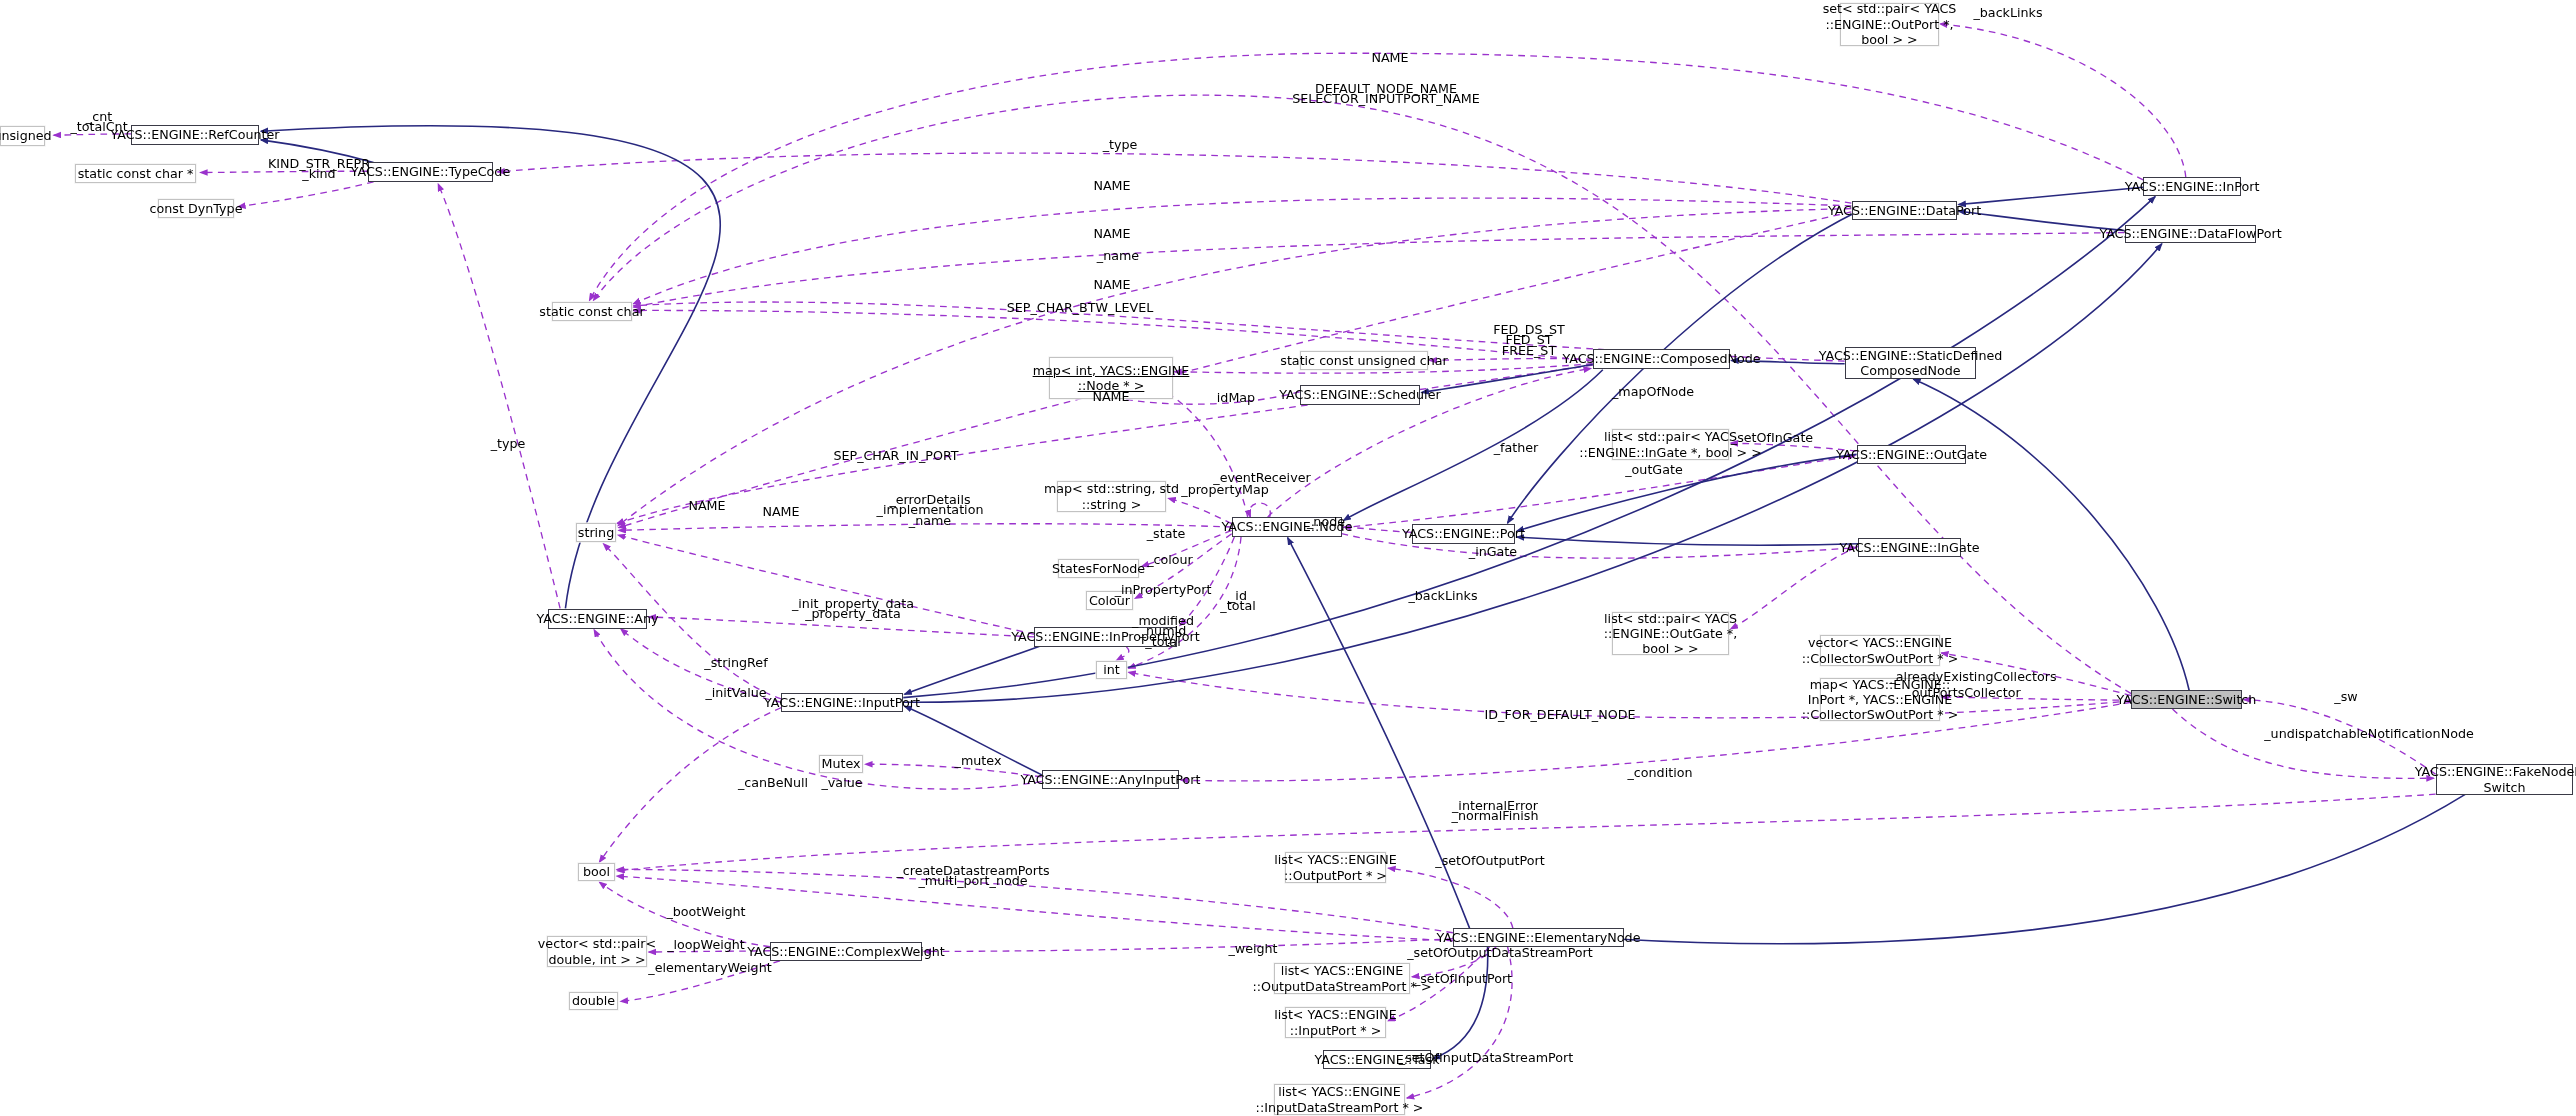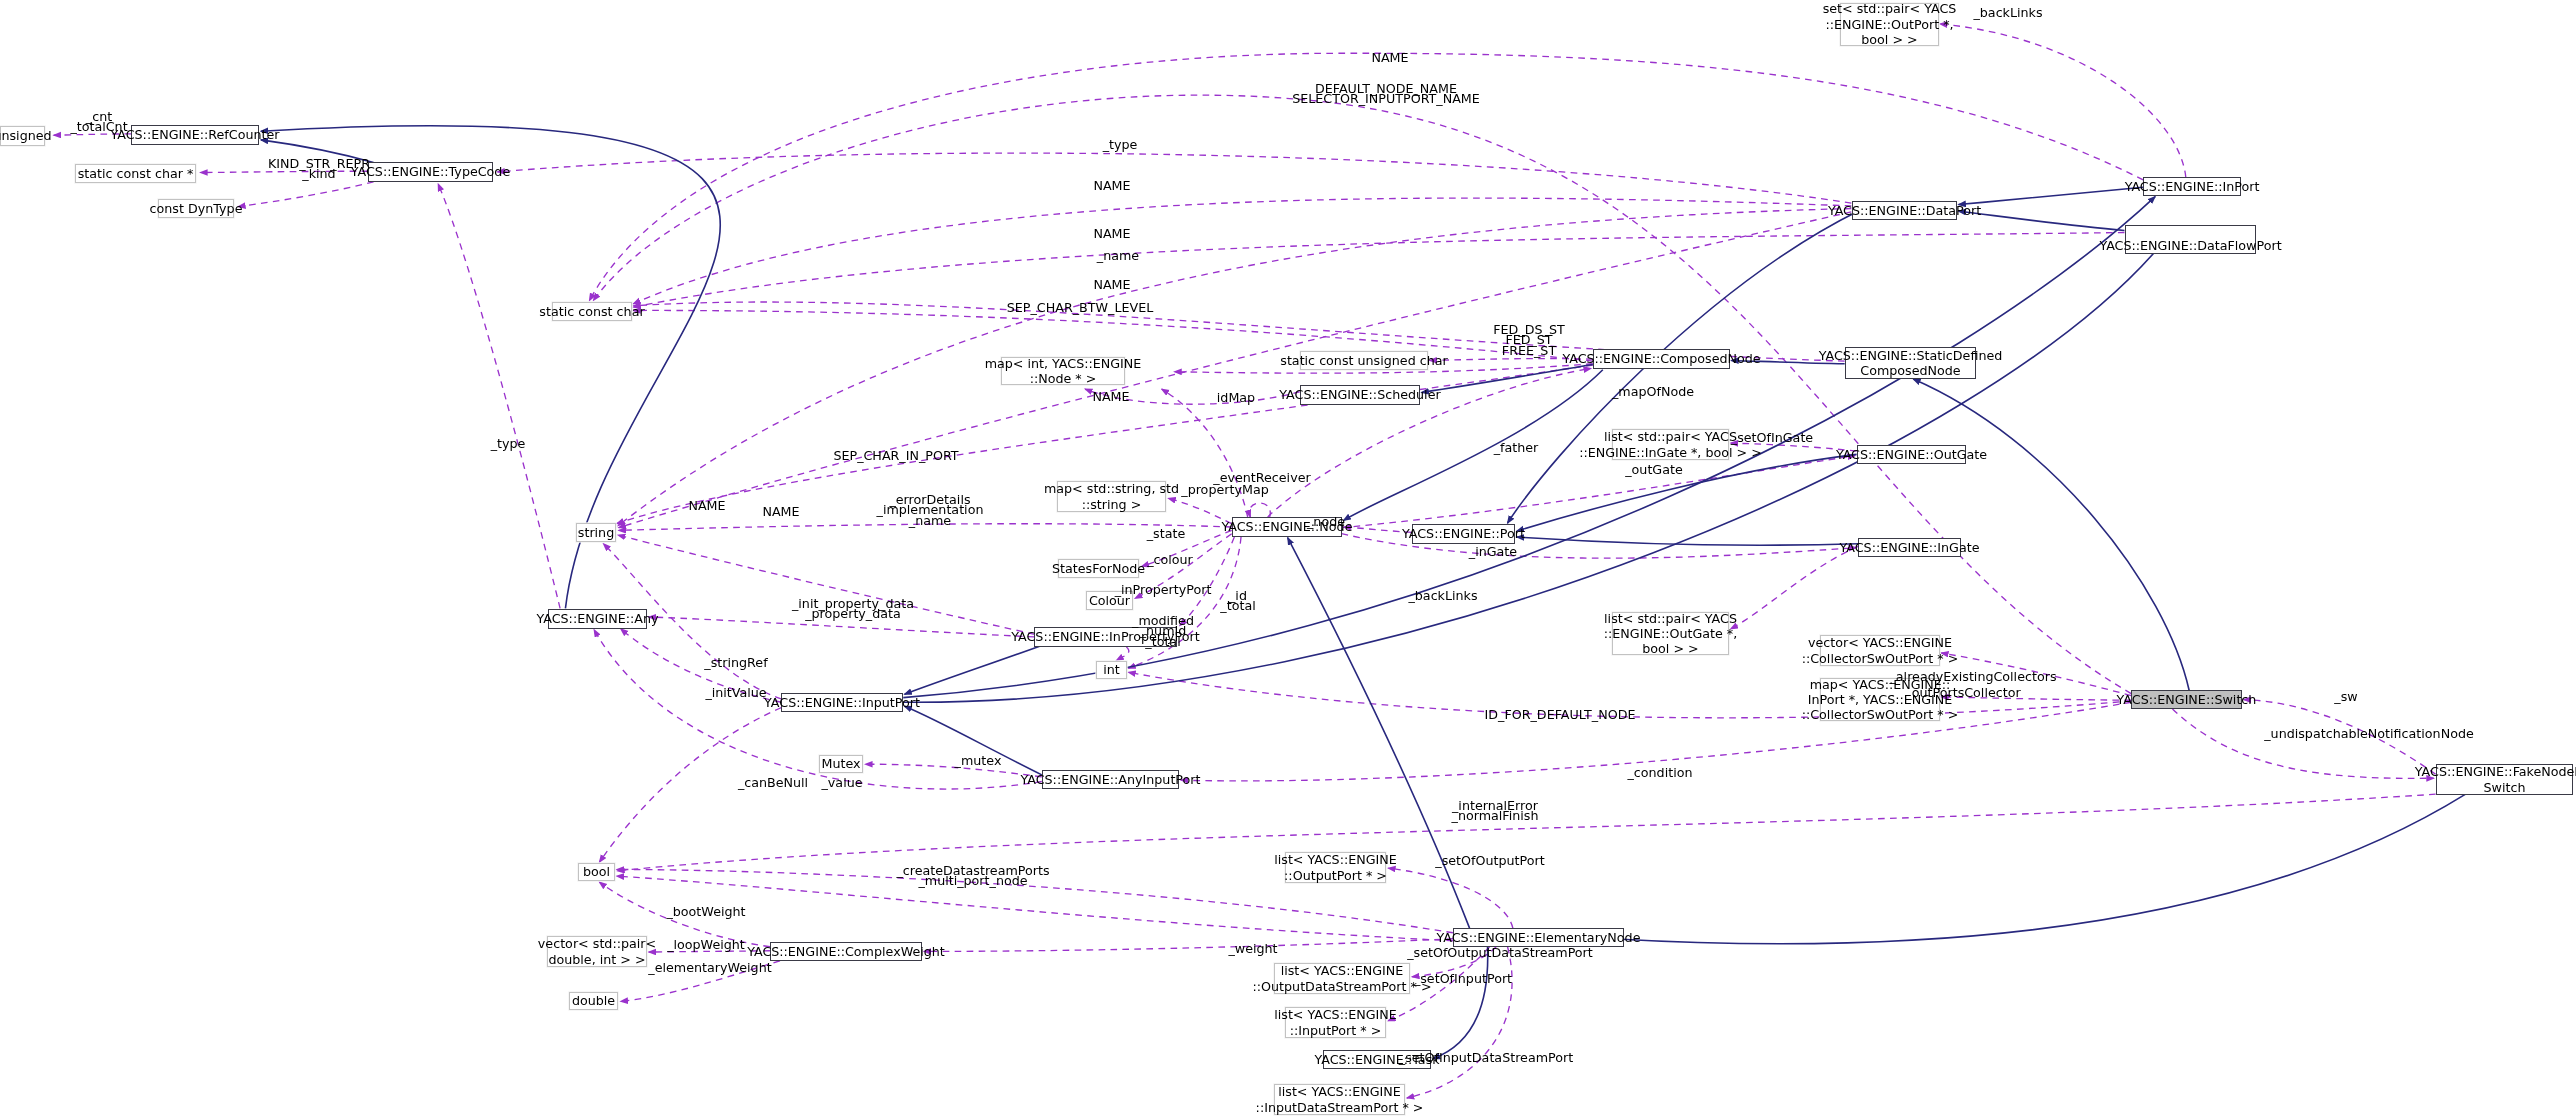--- a/index.html
+++ b/index.html
@@ -139,21 +139,21 @@
     </div>
     <div class="gbox kind-type" style="left: 552px; top: 302px; width: 80px; height: 18.7px;">
       <span>static const char</span>
     </div>
     <div class="gbox kind-type" style="left: 576px; top: 523px; width: 40px; height: 18.7px;">
       <span>string</span>
     </div>
     <div class="gbox kind-class" style="left: 548px; top: 609px; width: 99px; height: 20px;">
       <span>YACS::ENGINE::Any</span>
     </div>
-    <div class="gbox kind-type" style="left: 1001px; top: 357px; width: 124px; height: 28px;">
+    <div class="gbox kind-type" style="left: 1049px; top: 357px; width: 124px; height: 42px; text-decoration: underline;">
       <span>map&lt; int, YACS::ENGINE</span>
       <span>::Node * &gt;</span>
     </div>
     <div class="gbox kind-type" style="left: 1300px; top: 351px; width: 128px; height: 18.7px;">
       <span>static const unsigned char</span>
     </div>
     <div class="gbox kind-class" style="left: 1593px; top: 349px; width: 137px; height: 20px;">
       <span>YACS::ENGINE::ComposedNode</span>
     </div>
     <div class="gbox kind-class" style="left: 1300px; top: 385px; width: 120px; height: 20px;">
@@ -182,21 +182,21 @@
     </div>
     <div class="gbox kind-class" style="left: 1858px; top: 538px; width: 103px; height: 18.7px;">
       <span>YACS::ENGINE::InGate</span>
     </div>
     <div class="gbox kind-class" style="left: 2143px; top: 177px; width: 98px; height: 18.7px;">
       <span>YACS::ENGINE::InPort</span>
     </div>
     <div class="gbox kind-class" style="left: 1852px; top: 201px; width: 105px; height: 18.7px;">
       <span>YACS::ENGINE::DataPort</span>
     </div>
-    <div class="gbox kind-class" style="left: 2125px; top: 225px; width: 131px; height: 29px; justify-content: flex-end;">
+    <div class="gbox kind-class" style="left: 2125px; top: 225px; width: 131px; height: 18px;">
       <span>YACS::ENGINE::DataFlowPort</span>
     </div>
     <div class="gbox kind-type" style="left: 1840px; top: 2.7px; width: 99px; height: 43px;">
       <span>set&lt; std::pair&lt; YACS</span>
       <span>::ENGINE::OutPort *,</span>
       <span>bool &gt; &gt;</span>
     </div>
     <div class="gbox kind-type" style="left: 1058px; top: 559px; width: 81px; height: 18.7px;">
       <span>StatesForNode</span>
     </div>

